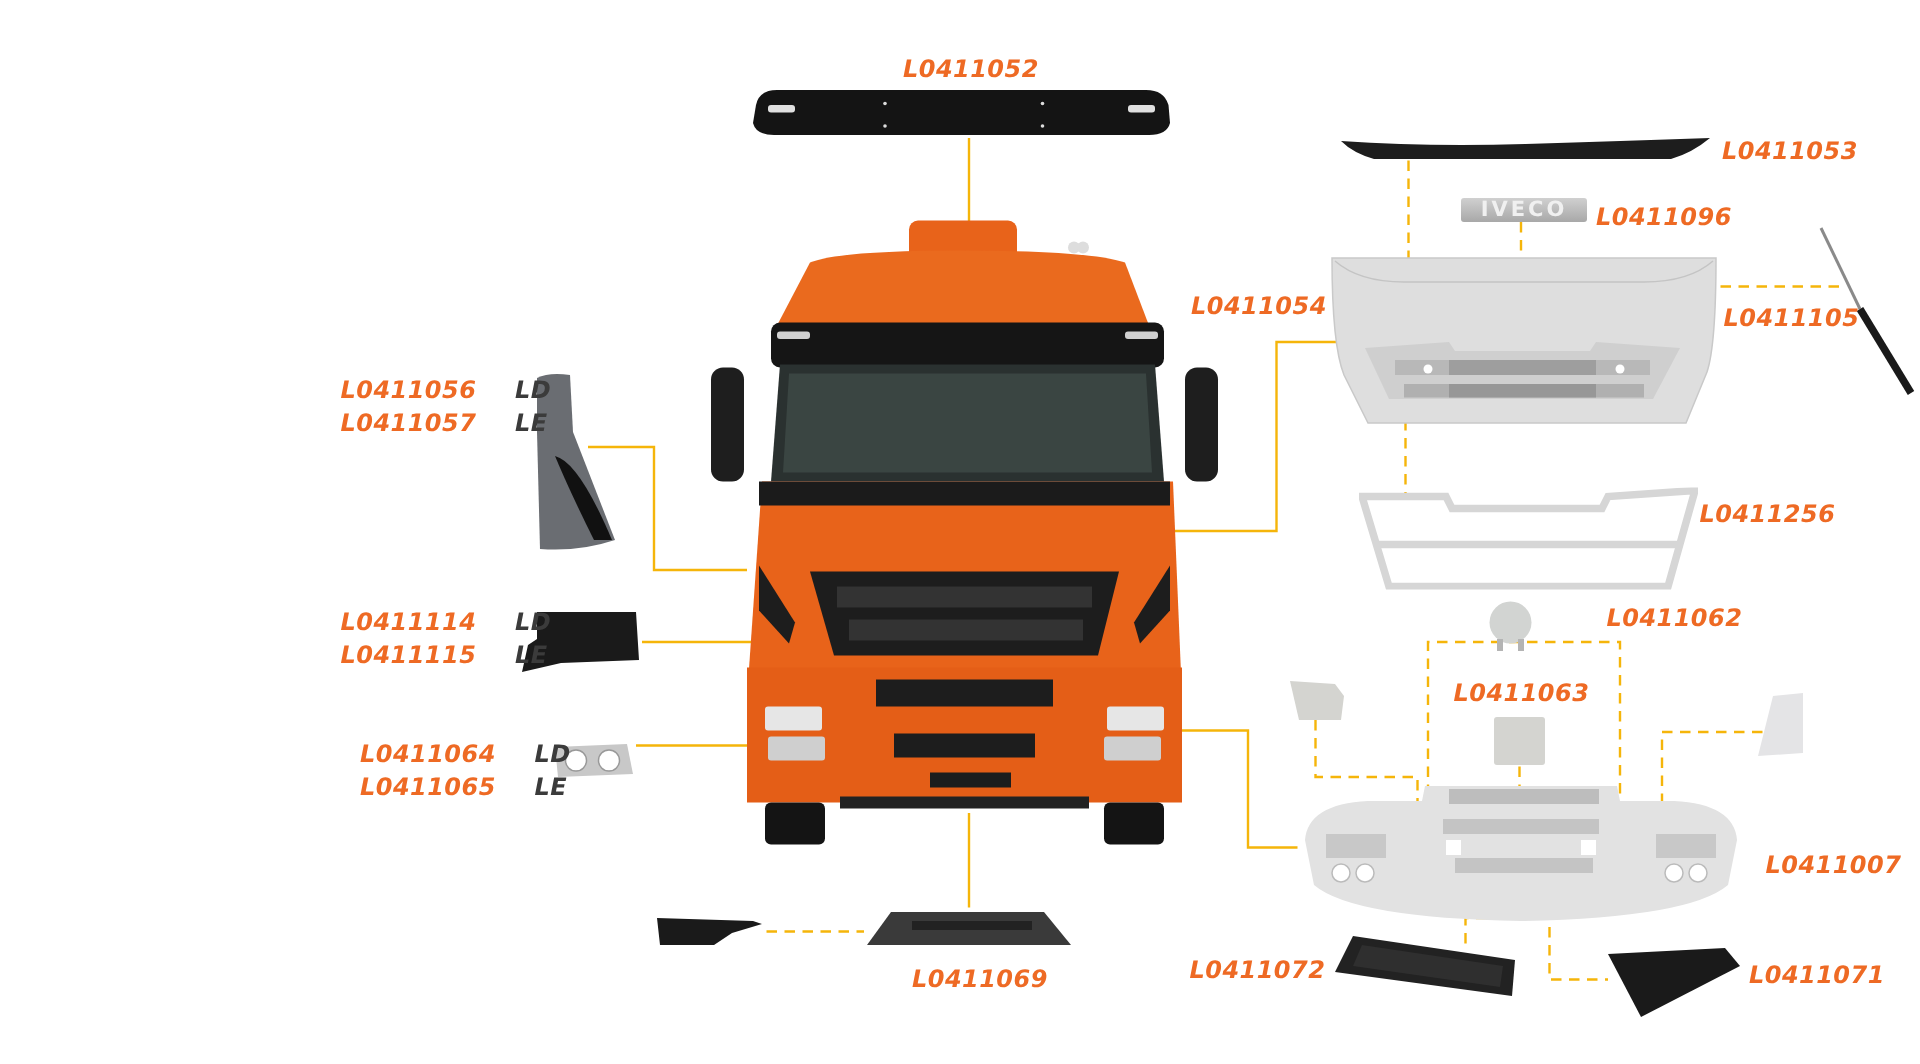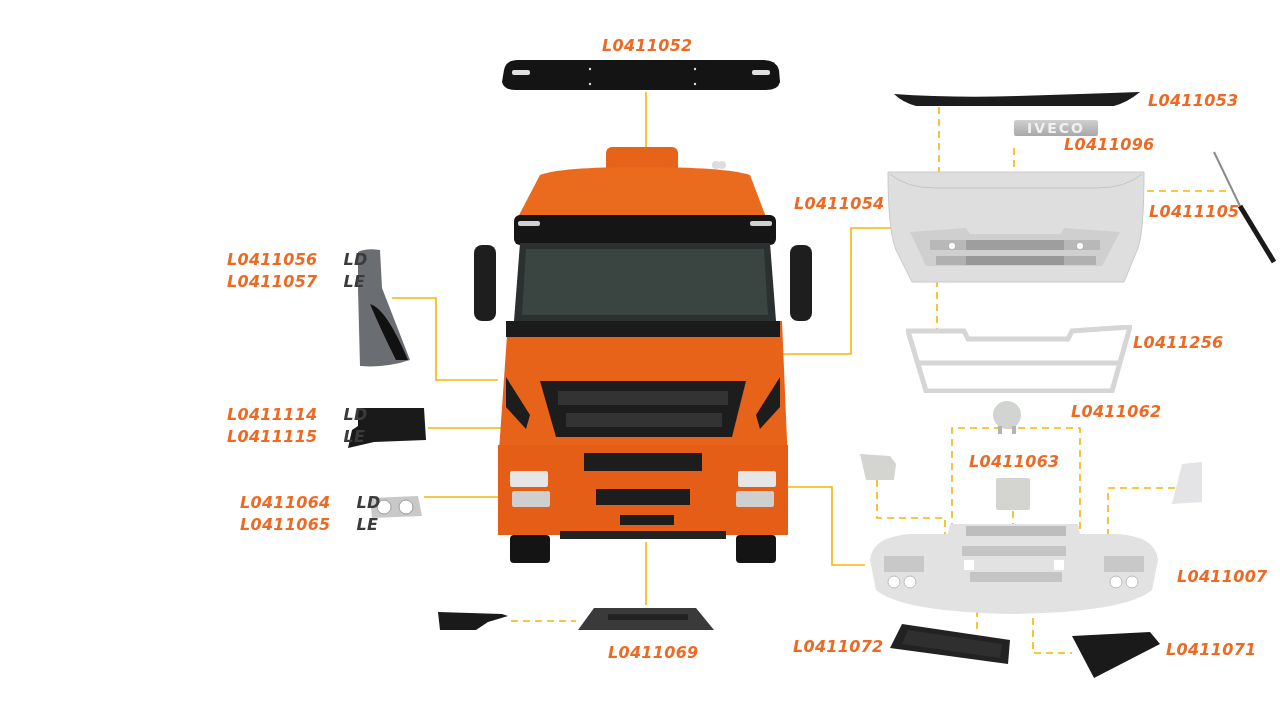--- a/index.html
+++ b/index.html
@@ -51,21 +51,21 @@
     <circle cx="90" cy="13" r="1.2" fill="#ddd"></circle>
       <circle cx="195" cy="13" r="1.2" fill="#ddd"></circle>
     <circle cx="90" cy="28" r="1.2" fill="#ddd"></circle>
       <circle cx="195" cy="28" r="1.2" fill="#ddd"></circle>
   </svg>
 
   <svg class="part" style="left:892px;top:90px;" width="250" height="20" viewBox="0 0 250 20">
     <path d="M2,4 Q60,8 125,6 Q190,4 248,2 Q236,12 222,16 L24,16 Q10,12 2,4 Z" fill="#1d1d1d"></path>
   </svg>
 
-  <div class="part" style="left:974px;top:120px;width:84px;height:16px;background:linear-gradient(#d0d0d0,#a8a8a8);color:#f0f0f0;font-weight:bold;font-size:14px;line-height:16px;text-align:center;letter-spacing:2px;border-radius:2px;margin-left:40px;">IVECO</div>
+  <div class="part" style="left:974px;top:132px;width:84px;height:16px;background:linear-gradient(#d0d0d0,#a8a8a8);color:#f0f0f0;font-weight:bold;font-size:14px;line-height:16px;text-align:center;letter-spacing:2px;border-radius:2px;">IVECO</div>
 
   <svg class="part" style="left:886px;top:170px;" width="260" height="118" viewBox="0 0 260 118">
     <path d="M2,2 L258,2 Q258,60 252,78 L238,112 L26,112 L10,80 Q2,60 2,2 Z" fill="#dedede" stroke="#c9c9c9"></path>
     <path d="M4,4 Q20,18 50,18 L210,18 Q240,18 256,4" stroke="#c4c4c4" fill="none"></path>
     <path d="M24,62 L80,58 L84,64 L174,64 L178,58 L234,62 L216,96 L40,96 Z" fill="#cfcfcf"></path>
     <rect x="44" y="70" width="170" height="10" fill="#b8b8b8"></rect>
     <rect x="80" y="70" width="98" height="10" fill="#9e9e9e"></rect>
     <rect x="50" y="86" width="160" height="9" fill="#b0b0b0"></rect>
     <rect x="80" y="86" width="98" height="9" fill="#979797"></rect>
     <circle cx="66" cy="76" r="3" fill="#fff"></circle>

